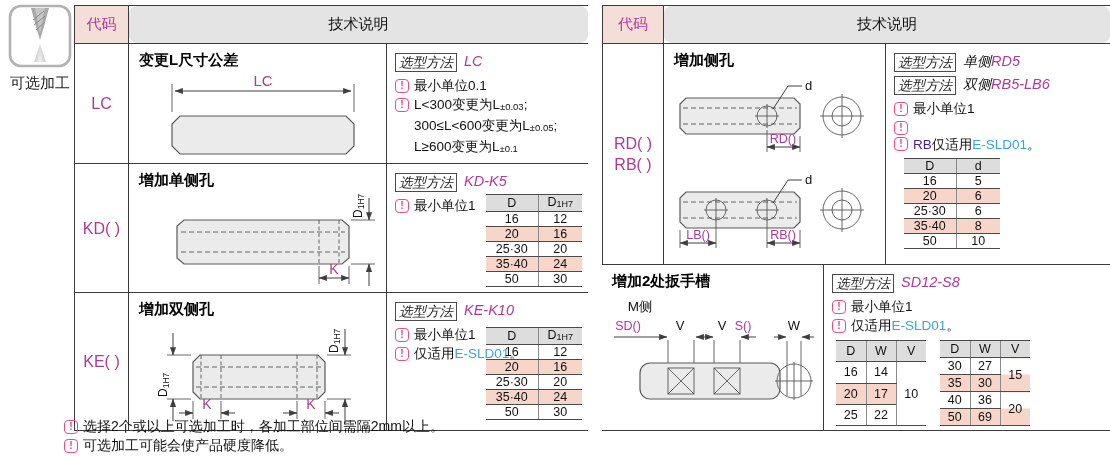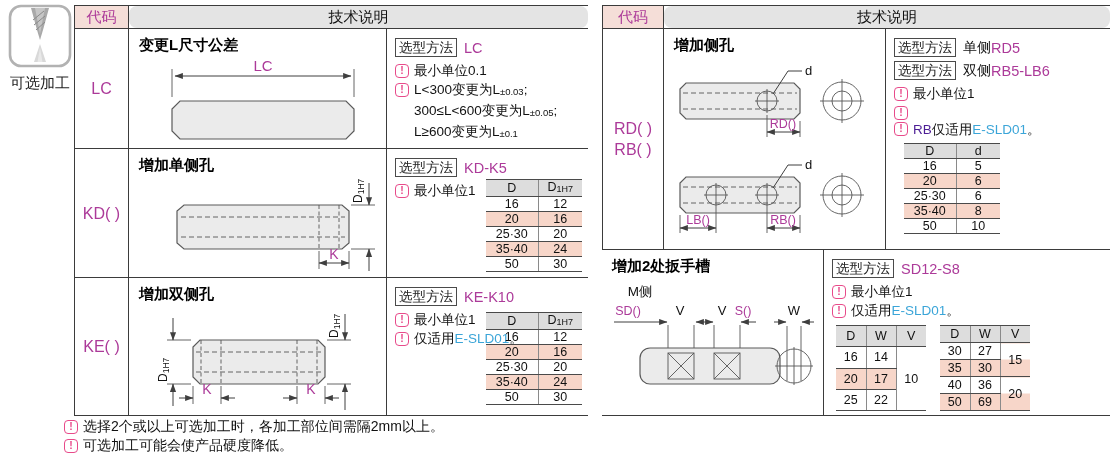--- a/index.html
+++ b/index.html
@@ -8,35 +8,35 @@
   .page { position:relative; width:1110px; height:456px; background:#fff; }
 
   
   .corner { position:absolute; left:4px; top:4px; width:72px; text-align:center; }
   .corner-label { font-size:15px; color:#222; margin-top:2px; letter-spacing:0; }
 
   
   .main-table { position:absolute; top:5px; }
   .left-table  { left:74px;  width:514px; }
   .right-table { left:602px; width:508px; }
-  .mt-header { display:flex; height:24px; border-top:1.5px solid #3b3b3b; border-bottom:1.4px solid #3b3b3b; }
+  .mt-header { display:flex; height:39px; border-top:1.5px solid #3b3b3b; border-bottom:1.4px solid #3b3b3b; }
   .mt-code-h { border-left:1.2px solid #3b3b3b; border-right:1.2px solid #3b3b3b;
     background:#f5ded8; color:#ac3a99; font-size:15px; display:flex; align-items:center; justify-content:center; }
   .left-table .mt-code-h { width:55px; } .right-table .mt-code-h { width:62px; }
   .mt-desc-h { flex:1; background:#e4e4e4; color:#111; font-size:15px; display:flex; align-items:center; justify-content:center;border-radius:8px; }
   .mt-row { display:flex; border-bottom:1.4px solid #3b3b3b; }
   .mt-code { border-left:1.2px solid #3b3b3b; border-right:1.2px solid #3b3b3b;
     color:#ac3a99; font-size:16px; display:flex; flex-direction:column; align-items:center; justify-content:center; line-height:21px; }
   .left-table .mt-code { width:55px; } .right-table .mt-code { width:62px; }
   .mt-diagram { border-right:1.2px solid #3b3b3b; position:relative; padding:5px 0 0 8px; }
   .left-table .mt-diagram { width:258px; } .right-table .mt-diagram { width:222px; }
   .mt-notes { flex:1; position:relative; padding:6px 0 0 8px; }
   .row-title { font-weight:bold; font-size:15px; color:#000; padding:2px 0 2px 2px; white-space:nowrap; }
 
-  .method-line { display:flex; align-items:center; margin:3px 0 4px; white-space:nowrap; }
+  .method-line { display:flex; margin:3px 0 4px; white-space:nowrap;font-style:italic; }
   .method-box { border:1px solid #4a4a4a; padding:0 3px; line-height:17px; font-size:13.5px; color:#222; margin-right:7px; }
   .method-val { color:#ac3a99; font-size:14.5px; }
   .method-pre { color:#111; font-size:14px; }
 
   .note-line { display:flex; font-size:13.5px; line-height:19px; color:#111; white-space:nowrap; }
   .excl { flex:none; width:14px; height:14px; border:1.6px solid #e84a8a; border-radius:4px;
     color:#e84a8a; font-weight:bold; font-size:10.5px; line-height:11px; text-align:center; margin:2.5px 5px 0 0; }
   .excl::before { content:"!"; }
   .tol { font-size:9.5px; vertical-align:-1px; }
   .blue { color:#3ba5d8; } .mgtx { color:#4c1d95; }

